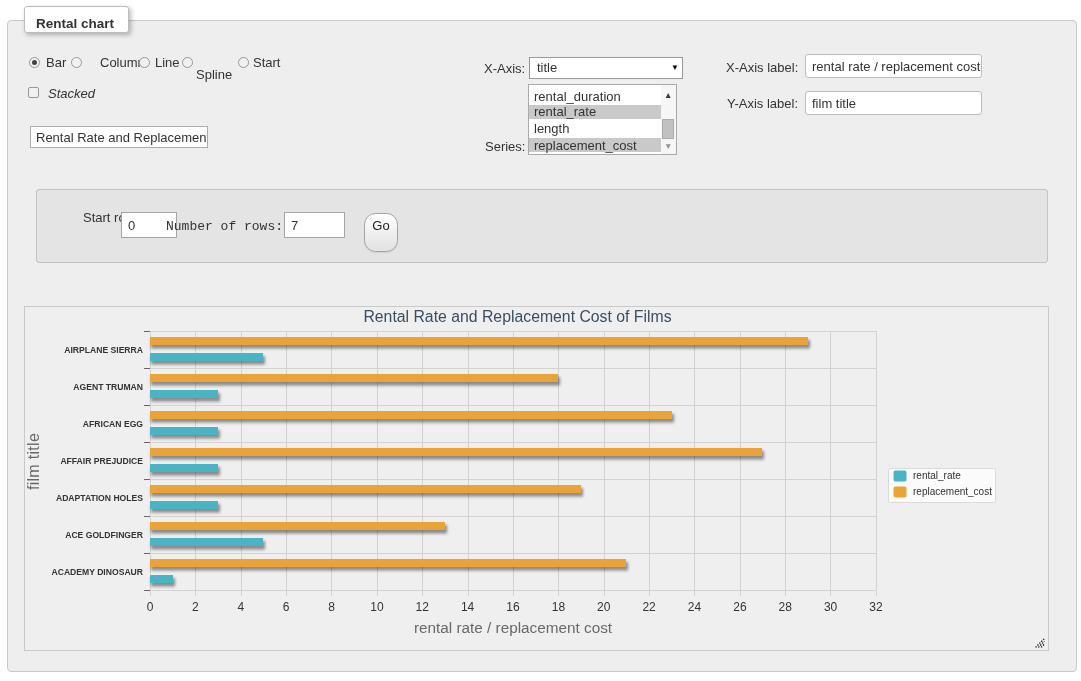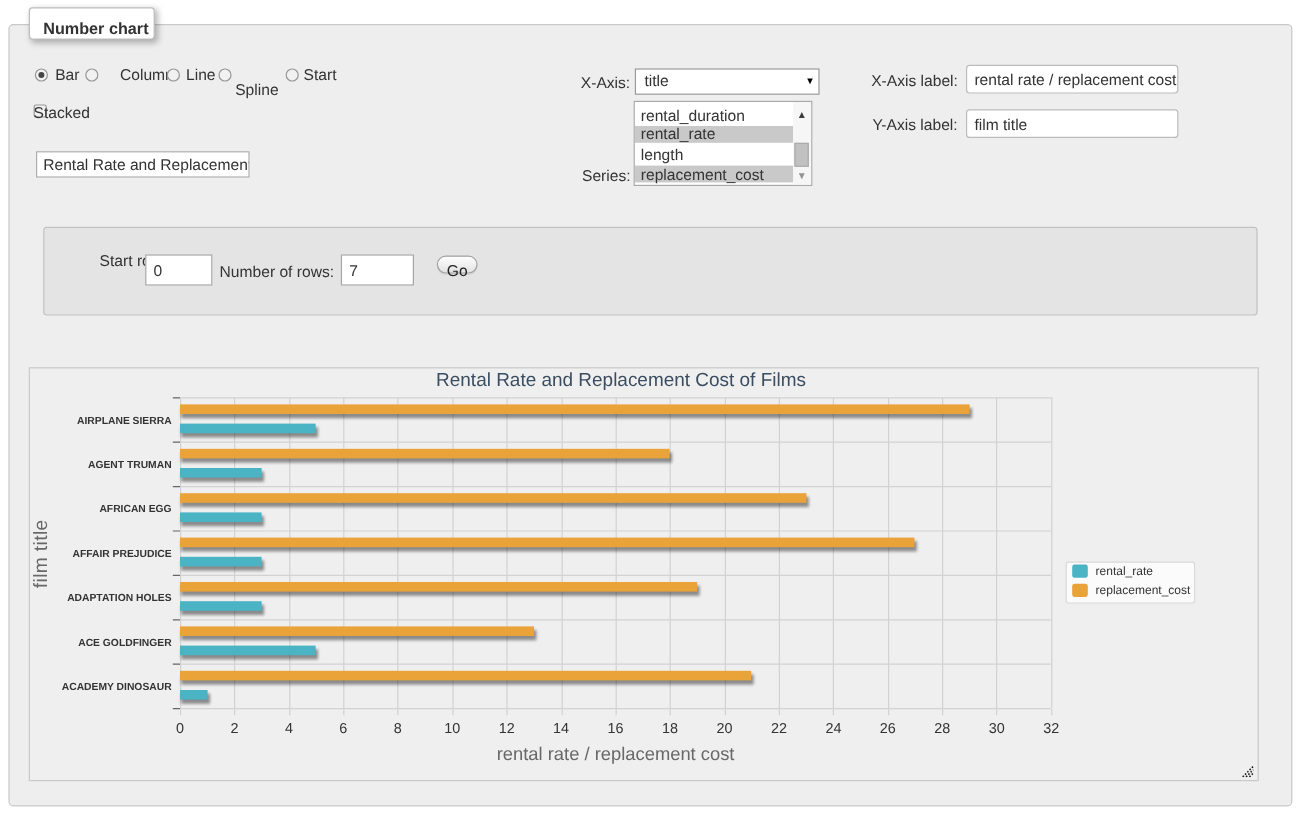--- a/index.html
+++ b/index.html
@@ -24,36 +24,36 @@
   .tinput span{position:absolute;left:5px;}
   .panel{position:absolute;left:36px;top:189px;width:1012px;height:74px;background:#e4e4e4;
          border:1px solid #c2c2c2;border-radius:3px;box-sizing:border-box;}
   .chartbox{position:absolute;left:24px;top:306px;width:1025px;height:345px;background:#efefef;
          border:1px solid #c9c9c9;box-sizing:border-box;}
 </style>
 </head>
 <body>
   <div class="fieldset"></div>
   <div class="legendbox">
-    <span>Number chart</span>
+    <span>Rental chart</span>
   </div>
 
   <div class="radio sel" style="left:29px;top:57px;"></div>
   <span class="lbl" style="left:46px;top:56px;">Bar</span>
   <div class="radio" style="left:71px;top:57px;"></div>
   <span class="lbl" style="left:100px;top:56px;">Column</span>
   <div class="radio" style="left:139px;top:57px;"></div>
   <span class="lbl" style="left:155px;top:56px;">Line</span>
   <div class="radio" style="left:182px;top:57px;"></div>
   <span class="lbl" style="left:196px;top:68px;">Spline</span>
   <div class="radio" style="left:238px;top:57px;"></div>
   <span class="lbl" style="left:253px;top:56px;">Start</span>
 
   <div class="checkbox" style="left:28px;top:87px;"></div>
-  <span class="lbl" style="left:28px;top:87px;">Stacked</span>
+  <span class="lbl" style="left:48px;top:87px;font-style:italic;">Stacked</span>
 
   <div class="tinput" style="left:30px;top:126px;width:178px;height:22px;">
     <span style="top:3px;">Rental Rate and Replacement Cost of Films</span>
   </div>
 
   <span class="lbl" style="left:484px;top:61.5px;">X-Axis:</span>
   <div class="tinput" style="left:529px;top:57px;width:154px;height:22px;border-color:#999;">
     <span style="left:7px;top:2px;">title</span>
     <span style="left:141px;top:5px;font-size:8px;color:#000;">▼</span>
   </div>
@@ -81,25 +81,25 @@
   <span class="lbl" style="left:727px;top:97px;">Y-Axis label:</span>
   <div class="tinput" style="left:805px;top:91px;width:177px;height:24px;border-color:#bcbcbc;border-radius:3px;">
     <span style="left:6px;top:4px;">film title</span>
   </div>
 
   <div class="panel"></div>
   <span class="lbl" style="left:57px;top:211px;margin-left:26px;">Start row:</span>
   <div class="tinput" style="left:121px;top:212px;width:56px;height:26px;border-color:#a5a5a5;">
     <span style="left:6px;top:5px;">0</span>
   </div>
-  <span class="lbl" style="left:183px;top:219.5px;">Number of rows:</span>
+  <span class="lbl" style="left:166px;top:219.5px;font-family:Liberation Mono, monospace;">Number of rows:</span>
   <div class="tinput" style="left:284px;top:212px;width:61px;height:26px;border-color:#a5a5a5;">
     <span style="left:6px;top:5px;">7</span>
   </div>
-  <div class="abs" style="left:364px;top:213px;width:34px;height:15px;border:1px solid #a3a3a3;
+  <div class="abs" style="left:364px;top:213px;width:34px;height:39px;border:1px solid #a3a3a3;
        border-radius:11.5px;background:linear-gradient(#fefefe,#e2e2e2);box-sizing:border-box;
        text-align:center;font-size:13px;color:#222;box-shadow:0 1px 1px rgba(0,0,0,0.08);">
     <span style="position:relative;top:4px;">Go</span>
   </div>
 
   <div class="chartbox"></div>
   <svg class="abs" style="left:25px;top:307px;" width="980" height="339">
     <defs>
       <filter id="blur" x="-10%" y="-60%" width="130%" height="260%">
         <feGaussianBlur stdDeviation="1.5"></feGaussianBlur>

